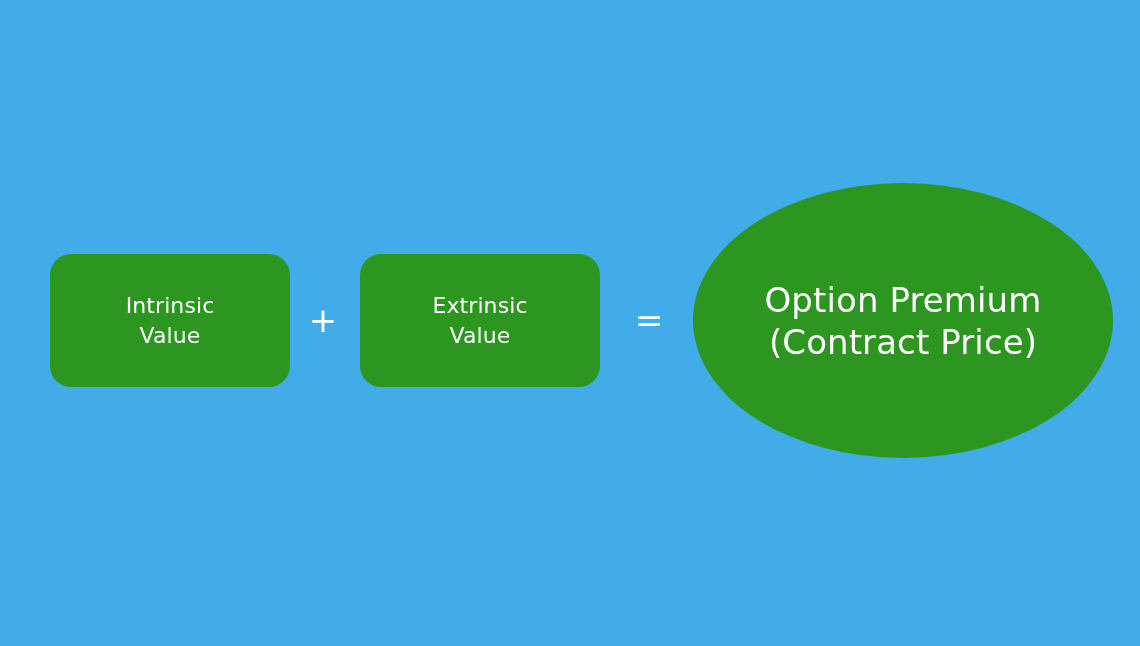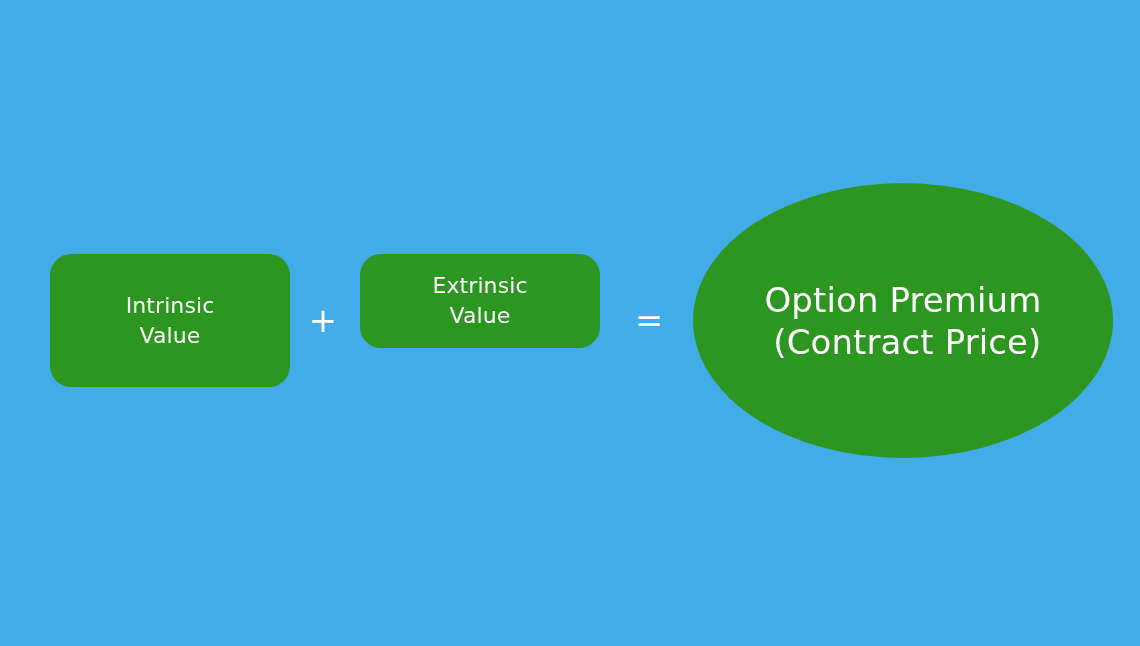--- a/index.html
+++ b/index.html
@@ -39,21 +39,21 @@
     left: 50px;
     top: 254px;
     width: 240px;
     height: 133px;
     align-items: center;
   }
   #box-extrinsic {
     left: 360px;
     top: 254px;
     width: 240px;
-    height: 94px;
+    height: 133px;
   }
   .operator {
     position: absolute;
     color: #FFFFFF;
     font-size: 34px;
     line-height: 34px;
     font-weight: 400;
     text-align: center;
     width: 40px;
   }
@@ -74,21 +74,21 @@
     background: #2C9620;
     border-radius: 50%;
     display: flex;
     align-items: center;
     justify-content: center;
   }
   #ellipse-result .node-label {
     color: #FFFFFF;
     font-size: 34px;
     line-height: 42px;
-    text-align: right;
+    text-align: center;
     white-space: pre-line;
     letter-spacing: 0.1px;
   }
 </style>
 </head>
 <body>
 
 <div class="canvas">
 
   <div class="node-box" id="box-intrinsic">

